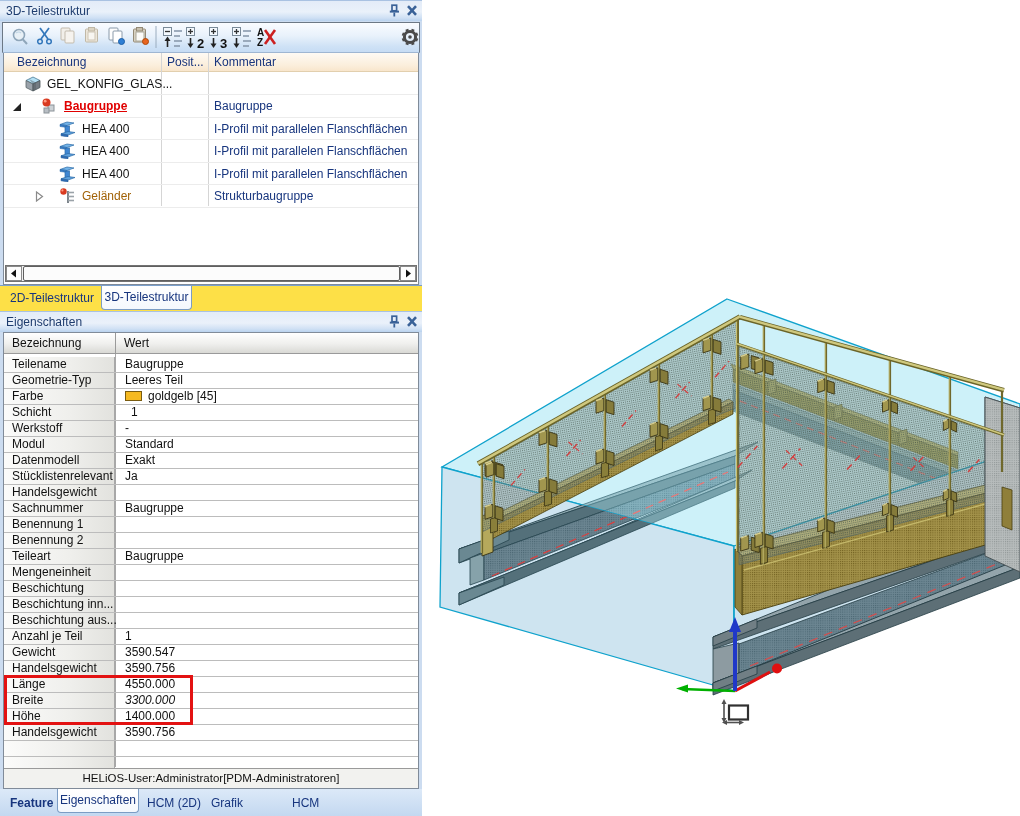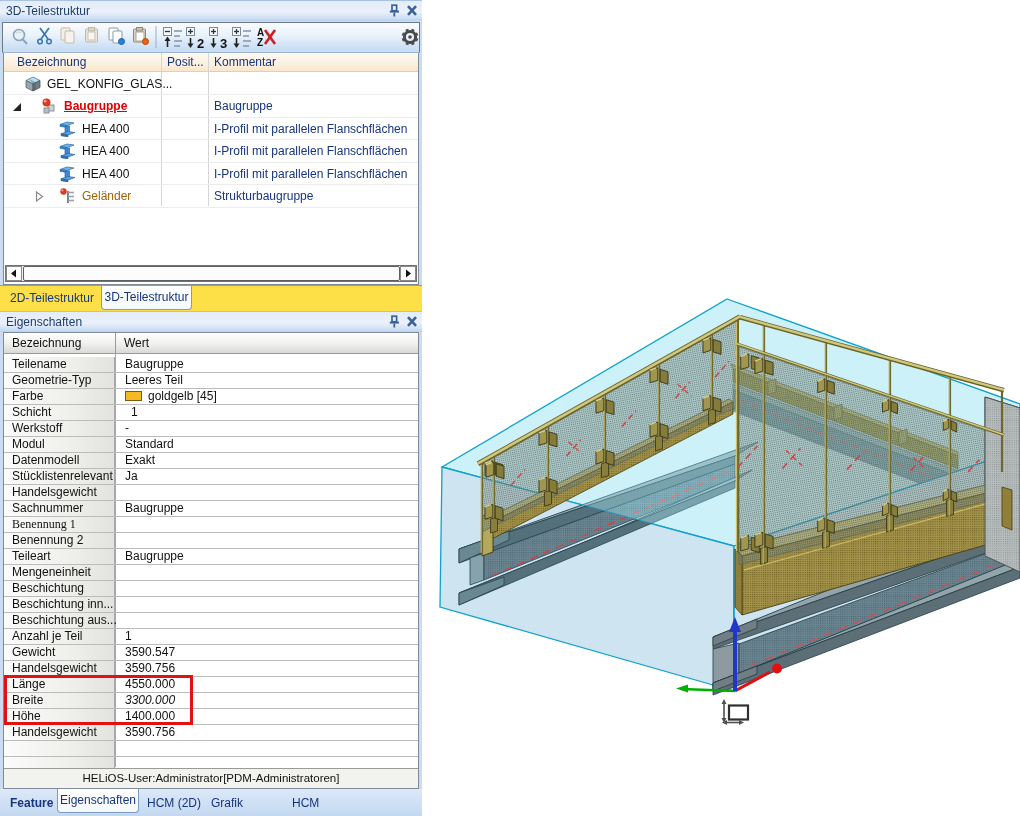--- a/index.html
+++ b/index.html
@@ -291,21 +291,21 @@
           <span class="plab">Stücklistenrelevant</span>
           <span class="pval" style="left:112px;">Ja</span>
         </div>
 <div class="prow" style="top:151.5px;height:16px;">
           <span class="plab">Handelsgewicht</span>
         </div>
 <div class="prow" style="top:167.5px;height:16px;">
           <span class="plab">Sachnummer</span>
           <span class="pval" style="left:112px;">Baugruppe</span>
         </div>
-<div class="prow" style="top:183.5px;height:16px;font-family:Liberation Serif, serif;">
+<div class="prow" style="top:183.5px;height:16px;">
           <span class="plab">Benennung 1</span>
         </div>
 <div class="prow" style="top:199.5px;height:16px;">
           <span class="plab">Benennung 2</span>
         </div>
 <div class="prow" style="top:215.5px;height:16px;">
           <span class="plab">Teileart</span>
           <span class="pval" style="left:112px;">Baugruppe</span>
         </div>
 <div class="prow" style="top:231.5px;height:16px;">

